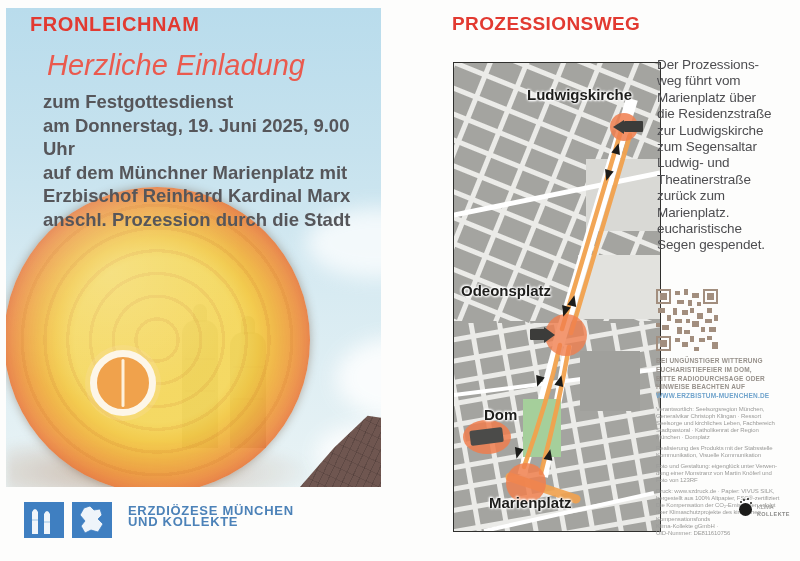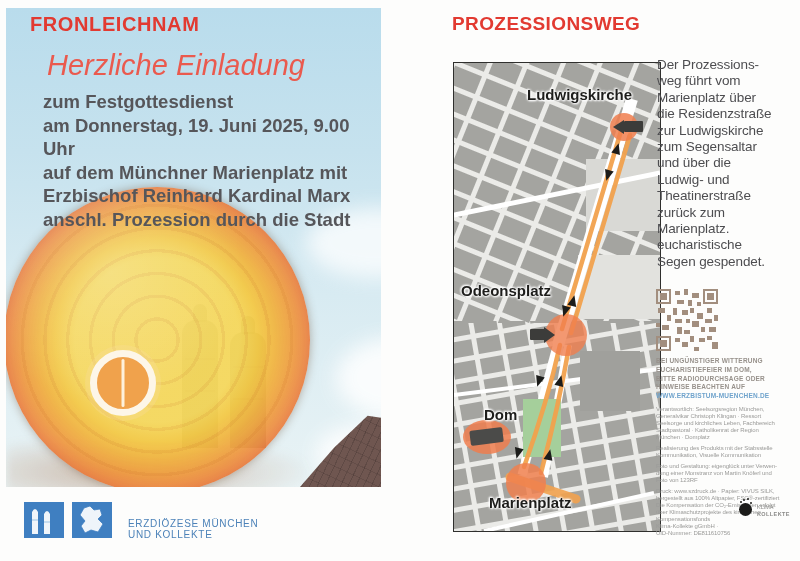--- a/index.html
+++ b/index.html
@@ -61,21 +61,21 @@
     color:#ea5a4e;z-index:5;font-style:italic;}
   .invite{position:absolute;left:37px;top:82px;z-index:5;}
   .invite-line{font-size:18.5px;line-height:23.5px;color:#56565a;font-weight:bold;}
 
   
   .logo-row{position:absolute;left:24px;top:502px;height:40px;}
   .logo-sq{position:absolute;top:0;width:40px;height:36px;background:#3f7fc1;}
   .logo-sq.sq1{left:0;}
   .logo-sq.sq2{left:48px;}
   .logo-sq svg{display:block;width:100%;height:100%;}
-  .logo-text{position:absolute;left:104px;top:16px;color:#4c82b8;font-size:10px;font-weight:400;
+  .logo-text{position:absolute;left:104px;top:3px;color:#4c82b8;font-size:13px;font-weight:700;
     letter-spacing:.7px;line-height:11px;white-space:nowrap;}
 
   
   .right-title{position:absolute;left:452px;top:13px;font-size:19px;font-weight:800;letter-spacing:.4px;
     color:#e23a31;}
   .mapbox{position:absolute;left:453px;top:62px;width:206px;height:468px;border:1px solid #2f2f2d;
     background:#ebebe8;}
   .mapbox svg{display:block;width:206px;height:468px;}
   .map-label{position:absolute;font-size:15px;font-weight:700;color:#1d1d1b;white-space:nowrap;
     text-shadow:0 0 3px #fff,0 0 3px #fff,1px 1px 2px #fff,-1px -1px 2px #fff;}
@@ -236,21 +236,20 @@
   <div class="map-label lbl-dom">Dom</div>
   <div class="map-label lbl-marienplatz">Marienplatz</div>
 
   <div class="desc">
       <div class="desc-line">Der Prozessions-</div>
       <div class="desc-line">weg führt vom</div>
       <div class="desc-line">Marienplatz über</div>
       <div class="desc-line">die Residenzstraße</div>
       <div class="desc-line">zur Ludwigskirche</div>
       <div class="desc-line">zum Segensaltar</div>
-      <div class="desc-line">und über die</div>
       <div class="desc-line">Ludwig- und</div>
       <div class="desc-line">Theatinerstraße</div>
       <div class="desc-line">zurück zum</div>
       <div class="desc-line">Marienplatz.</div>
       <div class="desc-line">eucharistische</div>
       <div class="desc-line">Segen gespendet.</div>
     </div>
 
   <div class="qr">
     <svg viewBox="0 0 29 29" shape-rendering="crispEdges">

